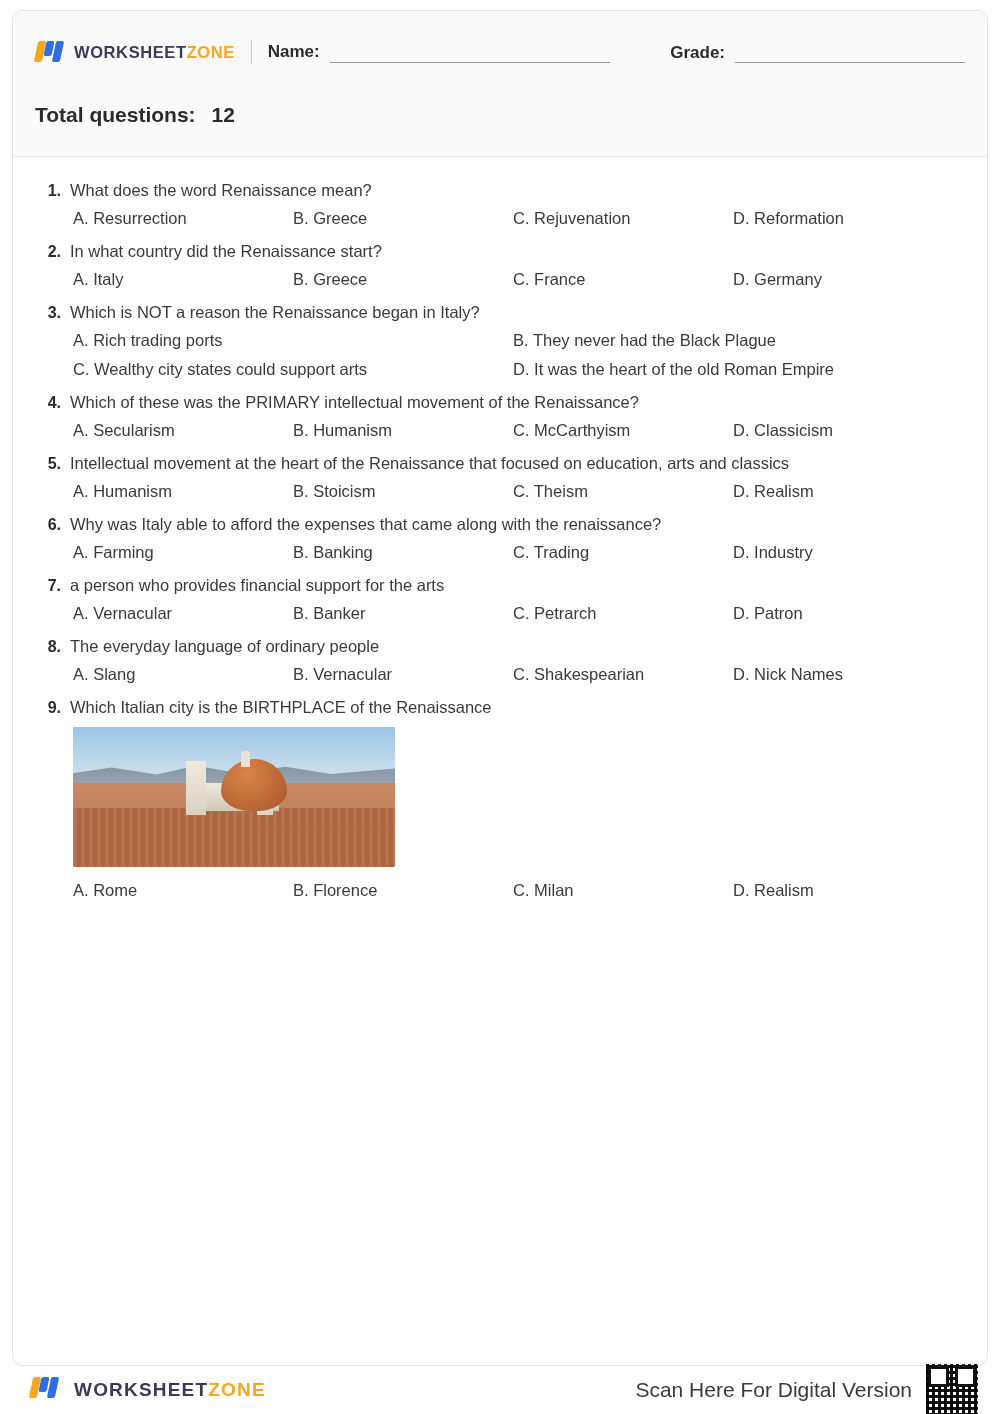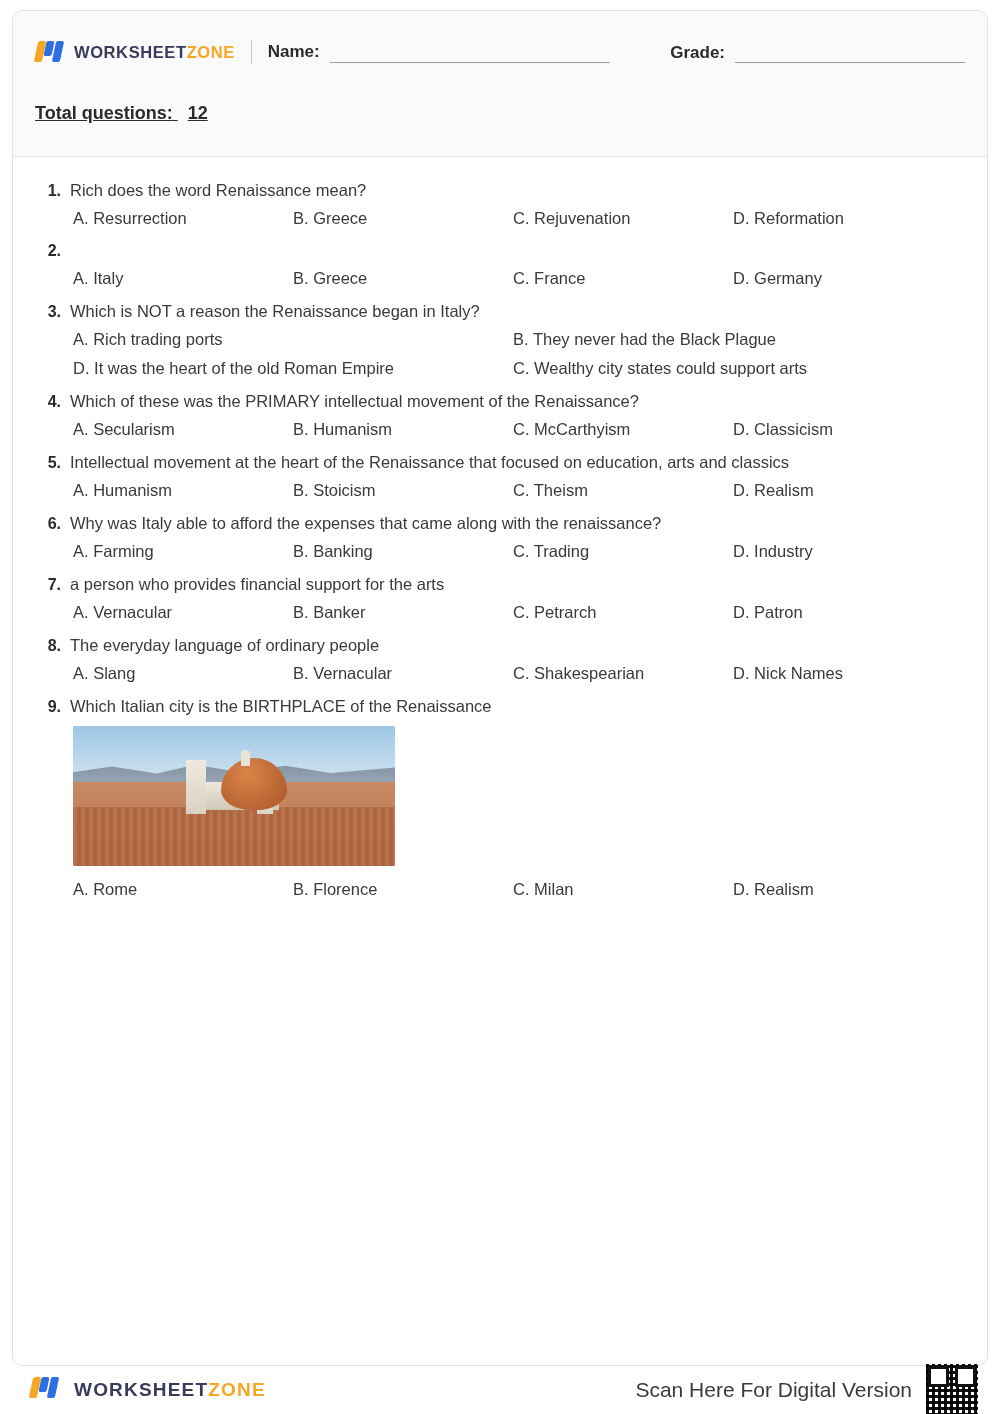--- a/index.html
+++ b/index.html
@@ -100,24 +100,23 @@
   .name-line { width: 365px; }
   .grade-line { width: 230px; }
   .grade-wrap {
     display: flex;
     align-items: flex-end;
     margin-left: 60px;
   }
 
   .total-row {
     padding: 28px 0 0 22px;
-    font-size: 18px;
+    font-size: 21px;
     font-weight: bold;
     color: #2b2b2b;
-    text-decoration: underline;
   }
   .total-row .count { margin-left: 10px; }
 
   
   .body {
     padding: 24px 26px 0 30px;
   }
   .question {
     margin-bottom: 14px;
   }
@@ -284,54 +283,55 @@
       <span>Total questions:</span>
       <span class="count">12</span>
     </div>
   </div>
 
   <div class="body">
 
     <div class="question">
       <div class="q-head">
         <span class="q-num">1.</span>
-        <span class="q-text">Rich does the word Renaissance mean?</span>
+        <span class="q-text">What does the word Renaissance mean?</span>
       </div>
       <div class="options cols4">
         <span class="opt">A. Resurrection</span>
         <span class="opt">B. Greece</span>
         <span class="opt">C. Rejuvenation</span>
         <span class="opt">D. Reformation</span>
       </div>
     </div>
 
     <div class="question">
       <div class="q-head">
         <span class="q-num">2.</span>
+        <span class="q-text">In what country did the Renaissance start?</span>
       </div>
       <div class="options cols4">
         <span class="opt">A. Italy</span>
         <span class="opt">B. Greece</span>
         <span class="opt">C. France</span>
         <span class="opt">D. Germany</span>
       </div>
     </div>
 
     <div class="question">
       <div class="q-head">
         <span class="q-num">3.</span>
         <span class="q-text">Which is NOT a reason the Renaissance began in Italy?</span>
       </div>
       <div class="options cols2">
         <span class="opt">A. Rich trading ports</span>
         <span class="opt">B. They never had the Black Plague</span>
       </div>
       <div class="options cols2">
+        <span class="opt">C. Wealthy city states could support arts</span>
         <span class="opt">D. It was the heart of the old Roman Empire</span>
-        <span class="opt">C. Wealthy city states could support arts</span>
       </div>
     </div>
 
     <div class="question">
       <div class="q-head">
         <span class="q-num">4.</span>
         <span class="q-text">Which of these was the PRIMARY intellectual movement of the Renaissance?</span>
       </div>
       <div class="options cols4">
         <span class="opt">A. Secularism</span>

